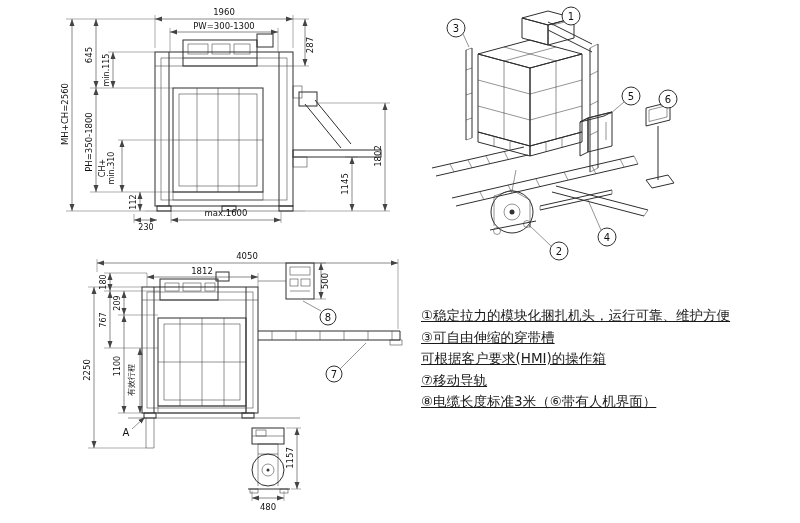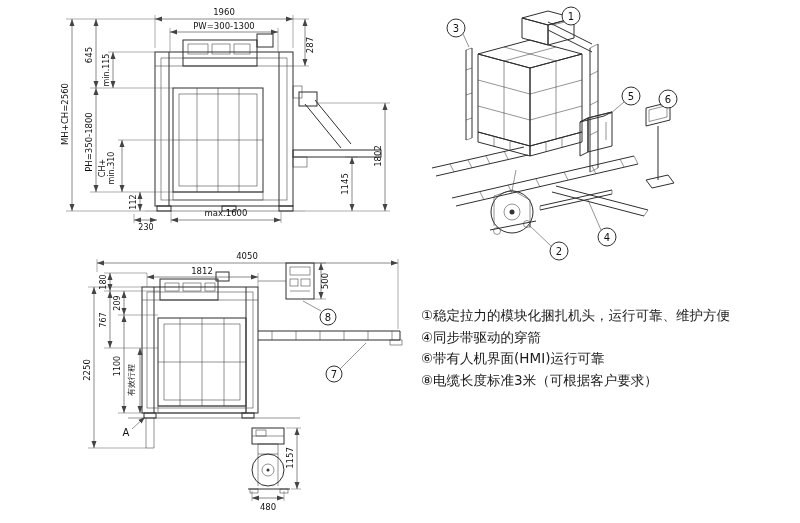--- a/index.html
+++ b/index.html
@@ -15,21 +15,21 @@
   .dim{stroke:#4a4a4a;stroke-width:0.65;fill:none;}
   .ext{stroke:#5a5a5a;stroke-width:0.5;fill:none;}
   .dtx{font-size:8.5px;fill:#111;}
   .dtx2{font-size:8px;fill:#111;}
   .ctx{font-size:10px;fill:#111;}
   .callout{fill:#ffffff;stroke:#2f2f2f;stroke-width:1;}
   .legend{
     position:absolute;left:421px;top:305px;width:372px;
     font-size:13.5px;line-height:21.6px;color:#1a1a1a;
   }
-  .legend-item{white-space:nowrap;}
+  .legend-item{white-space:nowrap;text-decoration:underline;}
 </style>
 </head>
 <body>
 
 <svg width="800" height="523" viewBox="0 0 800 523">
   <defs>
     <marker id="ae" markerWidth="8" markerHeight="8" refX="7" refY="4" orient="auto" markerUnits="userSpaceOnUse">
       <path d="M0,1.5 L7,4 L0,6.5 Z" fill="#444"></path>
     </marker>
     <marker id="as" markerWidth="8" markerHeight="8" refX="0" refY="4" orient="auto" markerUnits="userSpaceOnUse">
@@ -380,16 +380,17 @@
     <g>
       <line class="lt" x1="551" y1="246" x2="529" y2="225"></line>
       <circle class="callout" cx="559" cy="251" r="9"></circle>
       <text class="ctx" x="559" y="254.5" text-anchor="middle">2</text>
     </g>
   </g>
 </svg>
 
 <div class="legend">
   <div class="legend-item">①稳定拉力的模块化捆扎机头，运行可靠、维护方便</div>
-  <div class="legend-item">④同步带驱动的穿箭</div>
-  <div class="legend-item">⑥带有人机界面(HMI)运行可靠</div>
-  <div class="legend-item">⑧电缆长度标准3米（可根据客户要求）</div>
+  <div class="legend-item">③可自由伸缩的穿带槽</div>
+  <div class="legend-item">可根据客户要求(HMI)的操作箱</div>
+  <div class="legend-item">⑦移动导轨</div>
+  <div class="legend-item">⑧电缆长度标准3米（⑥带有人机界面）</div>
 </div>
 
 </body></html>

